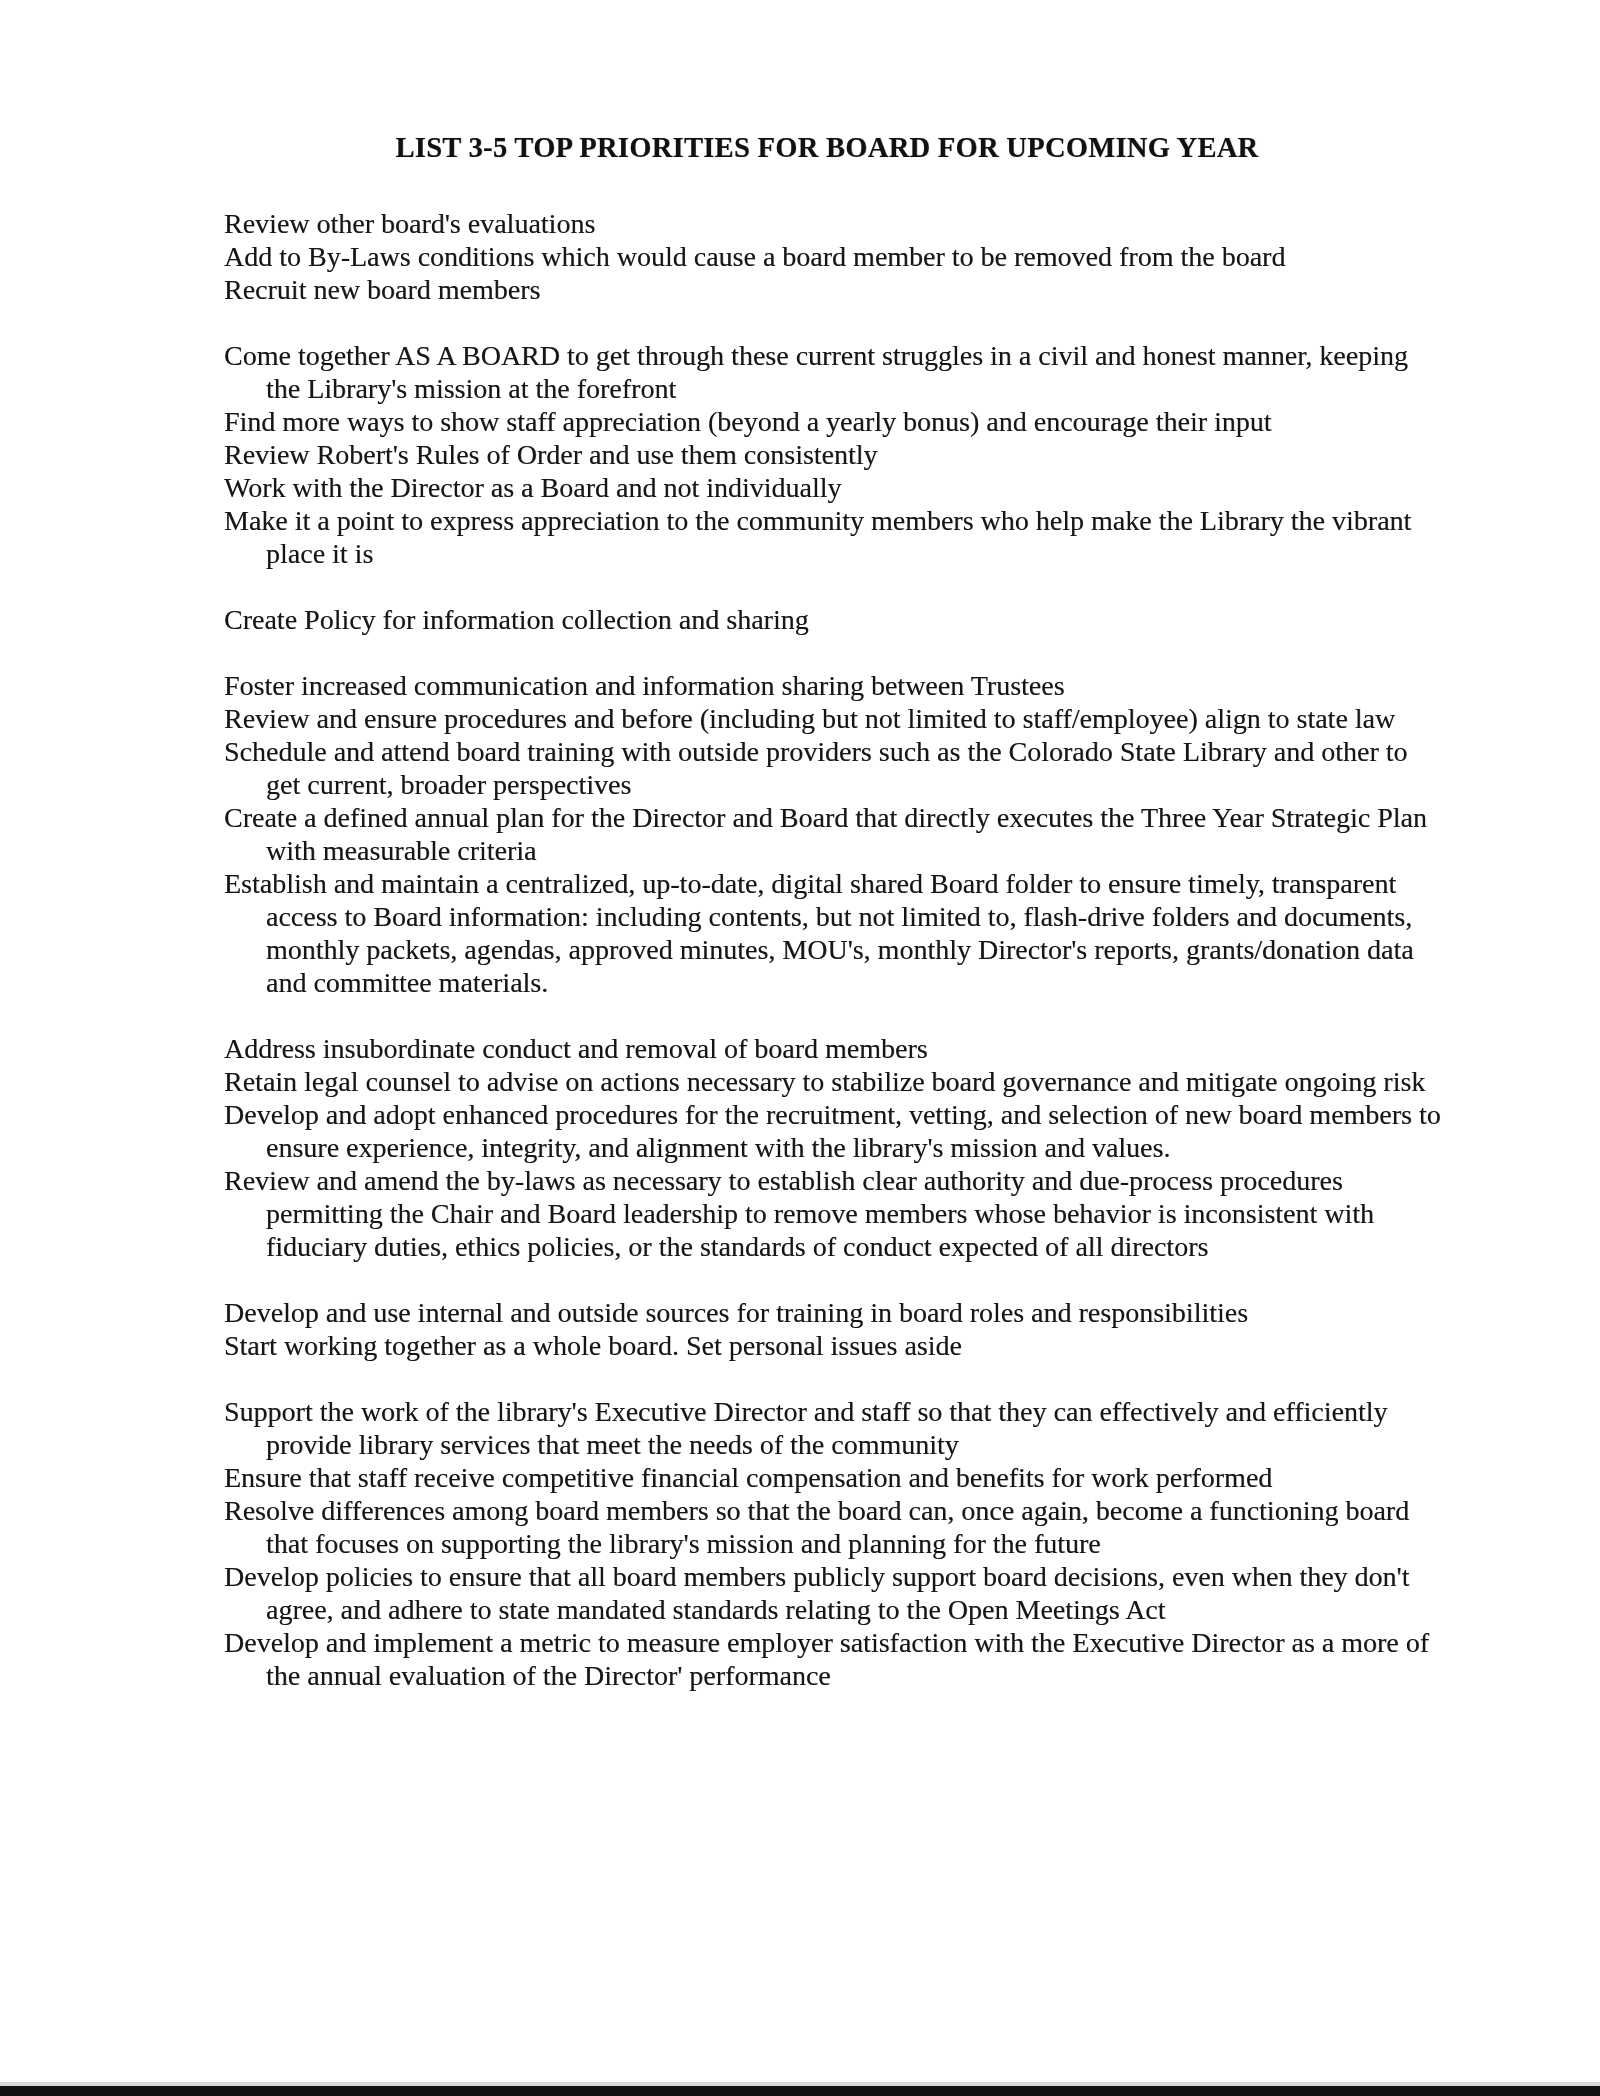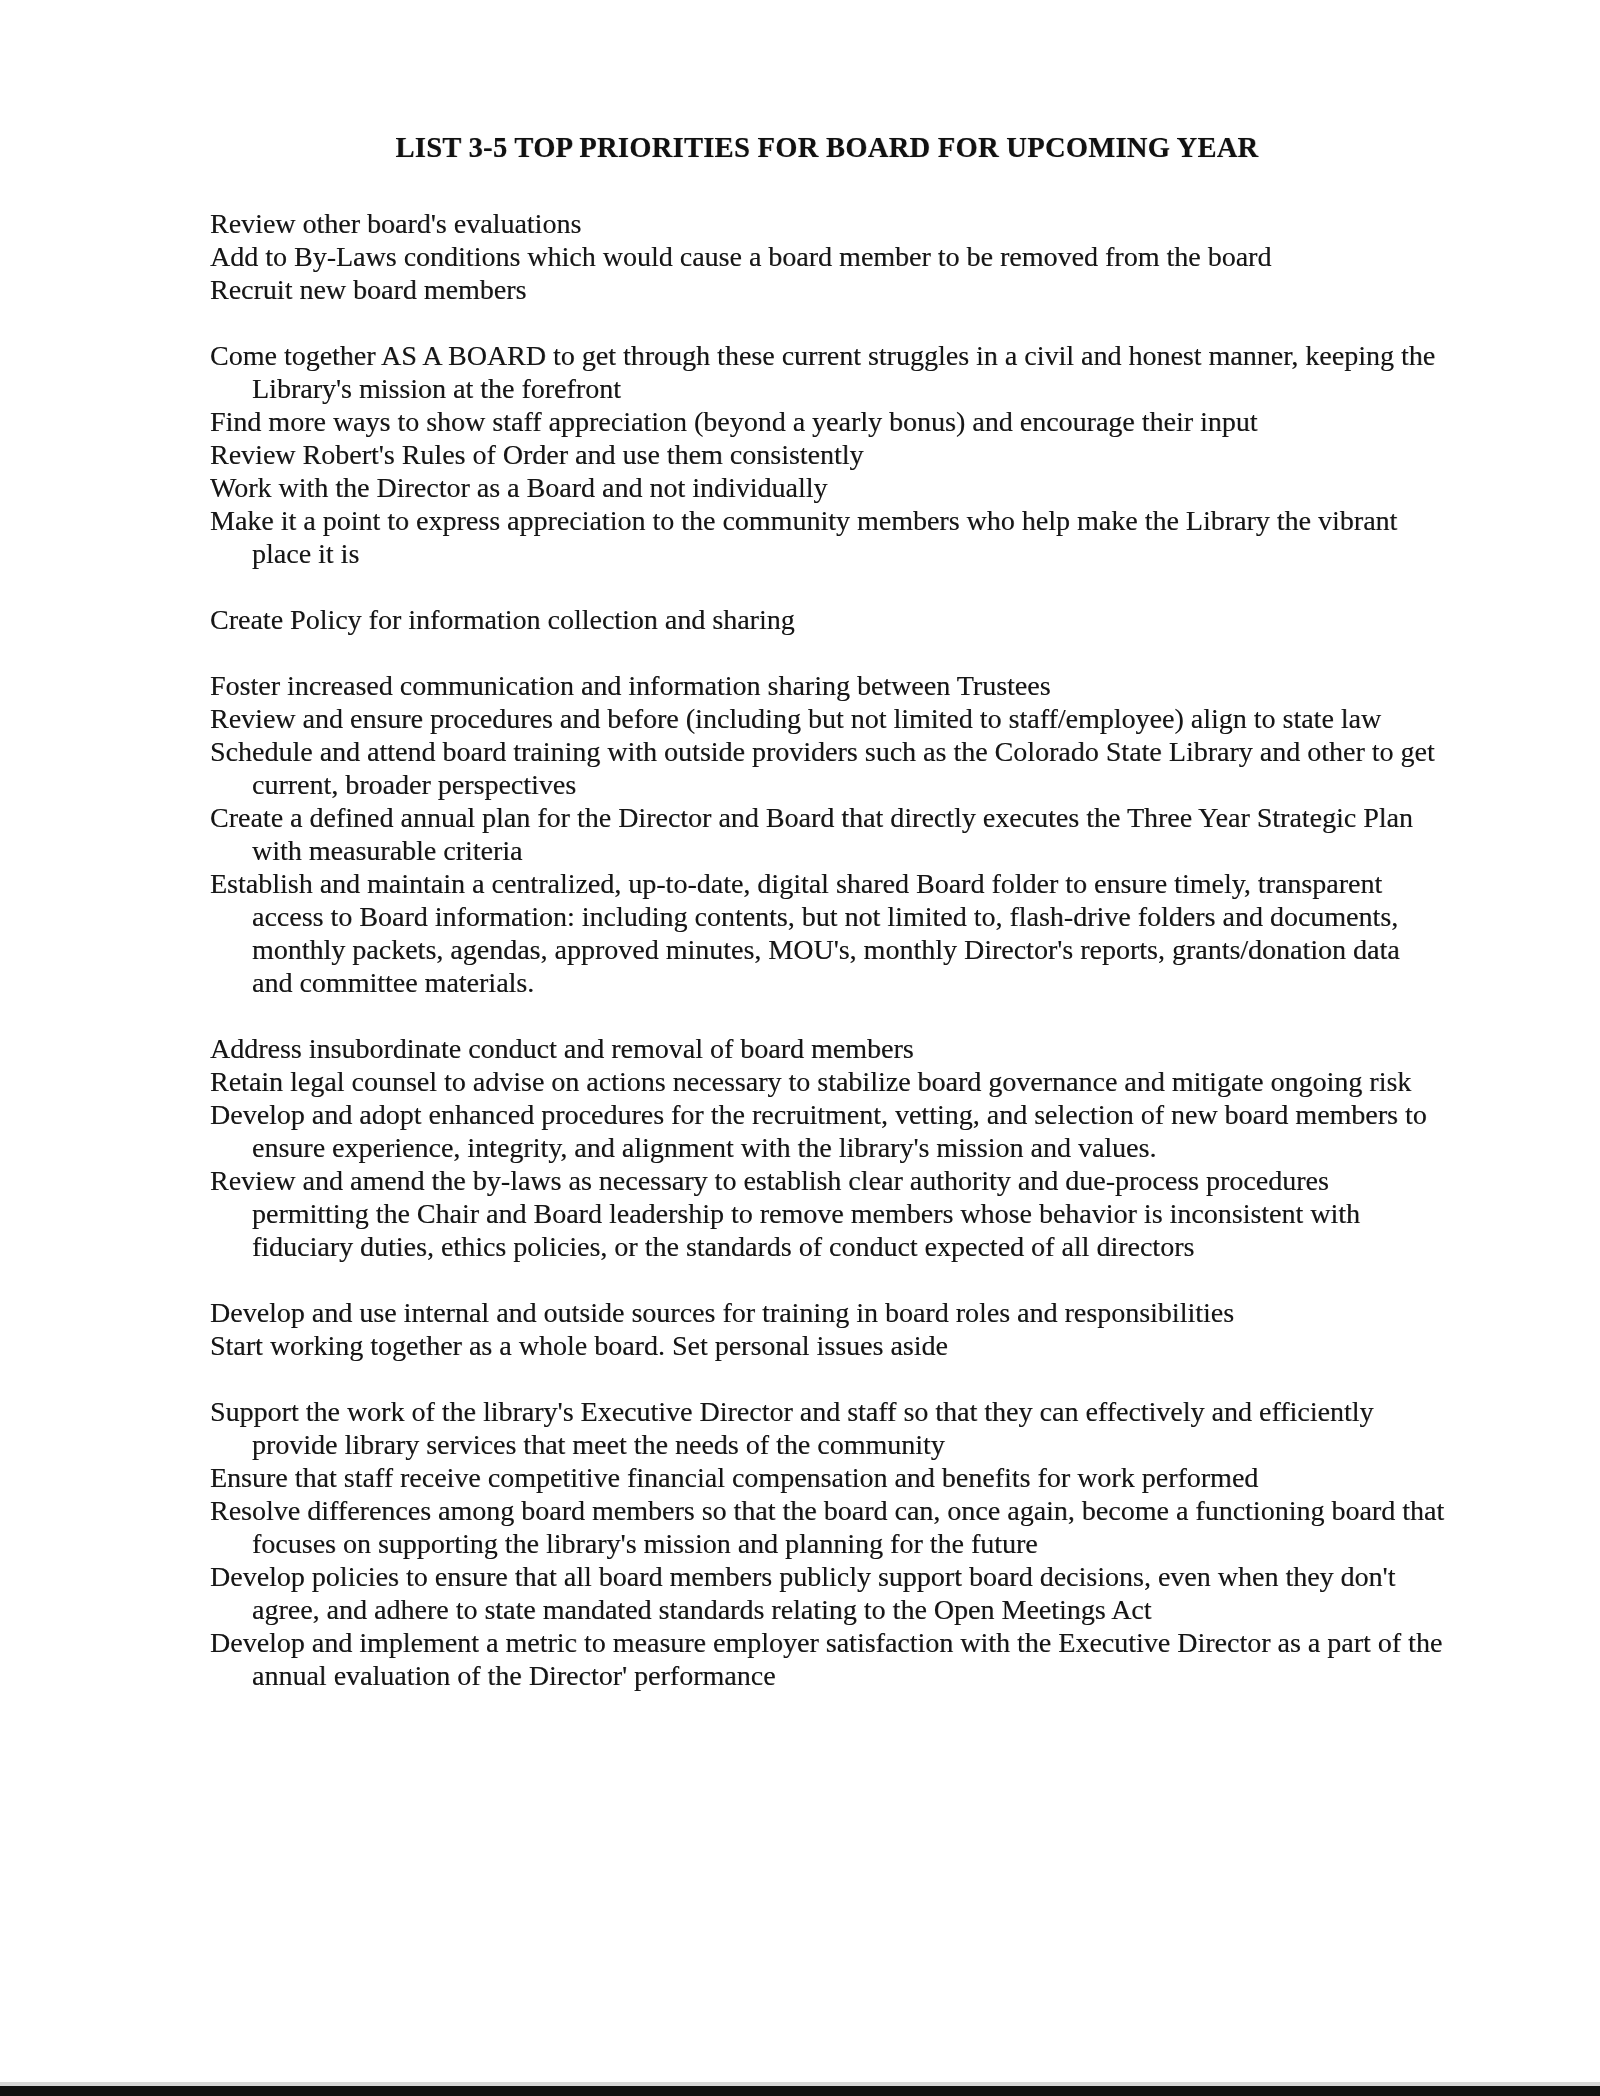--- a/index.html
+++ b/index.html
@@ -33,21 +33,21 @@
     line-height: 38px;
     letter-spacing: 0.3px;
     color: #111111;
     text-shadow: 0.4px 0.4px 0.7px rgba(0,0,0,0.45);
     margin: 0;
   }
   .priority-list {
     margin-top: 40px;
   }
   .group {
-    margin: 0 0 33px 2px;
+    margin: 0 0 33px 16px;
   }
   .group:last-child {
     margin-bottom: 0;
   }
   .item {
     margin: 0;
     font-size: 28px;
     line-height: 33px;
     padding-left: 42px;
     text-indent: -42px;
@@ -106,21 +106,21 @@
         </div>
         <div class="group">
           <p class="item">Develop and use internal and outside sources for training in board roles and responsibilities</p>
           <p class="item">Start working together as a whole board. Set personal issues aside</p>
         </div>
         <div class="group">
           <p class="item">Support the work of the library's Executive Director and staff so that they can effectively and efficiently provide library services that meet the needs of the community</p>
           <p class="item">Ensure that staff receive competitive financial compensation and benefits for work performed</p>
           <p class="item">Resolve differences among board members so that the board can, once again, become a functioning board that focuses on supporting the library's mission and planning for the future</p>
           <p class="item">Develop policies to ensure that all board members publicly support board decisions, even when they don't agree, and adhere to state mandated standards relating to the Open Meetings Act</p>
-          <p class="item">Develop and implement a metric to measure employer satisfaction with the Executive Director as a part of the annual evaluation of the Director' performance</p>
+          <p class="item">Develop and implement a metric to measure employer satisfaction with the Executive Director as a more of the annual evaluation of the Director' performance</p>
         </div>
       </div>
   </div>
   <div class="scan-edge">
     <div class="scan-edge-line"></div>
     <div class="scan-edge-bar"></div>
   </div>
 </div>
 
 </body></html>

